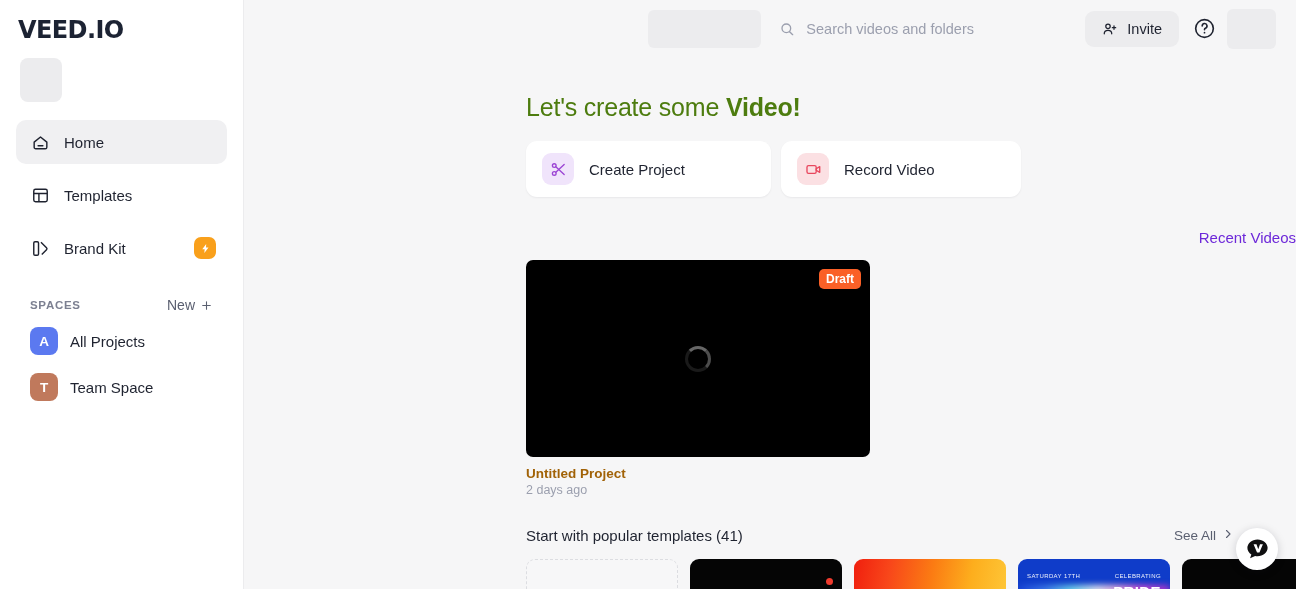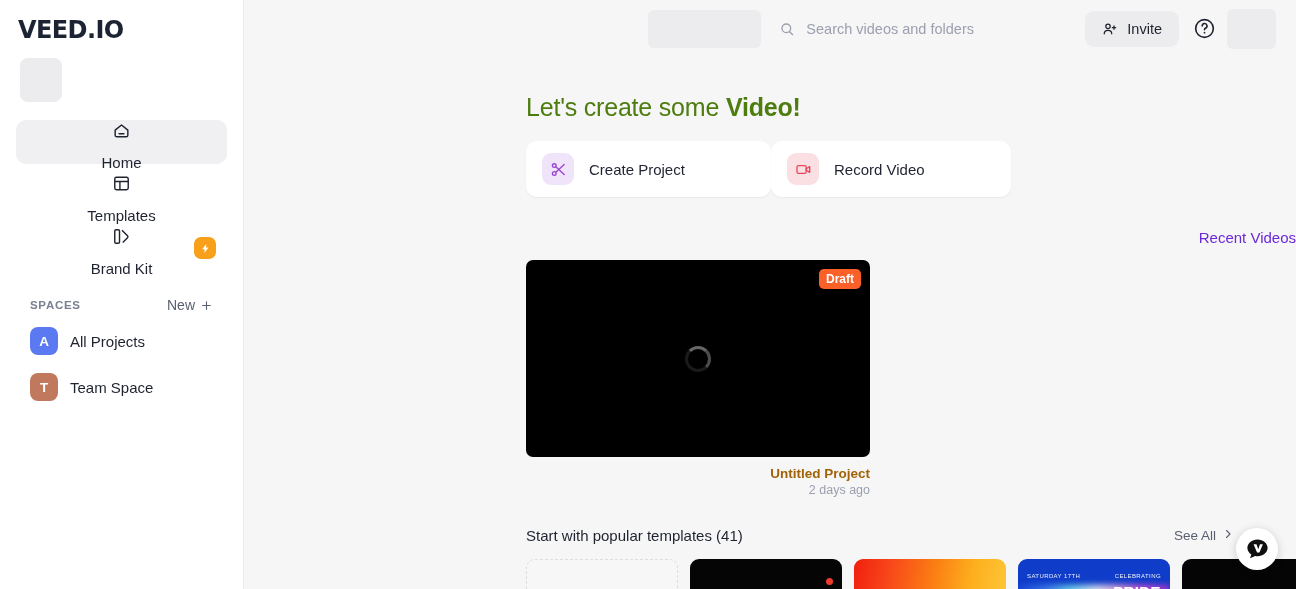--- a/index.html
+++ b/index.html
@@ -24,21 +24,21 @@
     color: #1c2333; padding: 18px 0 0 2px; line-height: 1;
     font-family: "DejaVu Sans", sans-serif;
   }
   .skeleton { background: #ececee; border-radius: 6px; }
   .sb-skel { width: 42px; height: 44px; margin: 16px 0 18px 4px; border-radius: 8px; }
 
   .nav-item {
     display: flex; align-items: center; gap: 14px;
     height: 44px; padding: 0 14px; border-radius: 10px;
     color: #1f2330; font-size: 15px; cursor: pointer;
-    margin-bottom: 9px; position: relative; flex-direction: column;
+    margin-bottom: 9px; position: relative;
   }
   .nav-item.active { background: #f0f0f2; }
   .nav-ico { width: 20px; height: 20px; display: flex; align-items: center; justify-content: center; flex: 0 0 20px; }
   .badge-bolt {
     position: absolute; right: 11px; top: 50%; transform: translateY(-50%);
     width: 22px; height: 22px; border-radius: 7px; background: #f9a01b;
     display: flex; align-items: center; justify-content: center;
   }
 
   .spaces-head {
@@ -79,41 +79,41 @@
   .top-skel-2 { width: 49px; height: 40px; margin-left: 11px; }
 
   .content { padding: 0 0 0 282px; }
 
   .page-title {
     font-size: 25px; color: #4d7c0f; font-weight: 400;
     margin: 36px 0 0 0; letter-spacing: -0.2px;
   }
   .page-title b { font-weight: 700; }
 
-  .action-row { display: flex; gap: 0; margin-top: 19px; }
+  .action-row { display: flex; gap: 10px; margin-top: 19px; }
   .action-card {
     display: flex; align-items: center; gap: 15px;
     background: #ffffff; border-radius: 11px;
     height: 56px; padding: 0 16px; cursor: pointer;
     box-shadow: 0 1px 2px rgba(16,18,26,0.06);
   }
   .action-card.w1 { width: 245px; }
   .action-card.w2 { width: 240px; }
   .action-card.w3 { width: 245px; }
   .act-ico { width: 32px; height: 32px; border-radius: 9px; flex: 0 0 32px;
              display: flex; align-items: center; justify-content: center; }
   .act-label { font-size: 15px; color: #1f2330; }
   .new-badge {
     background: #cfe6fb; color: #1571c7; font-size: 9.5px; font-weight: 700;
     letter-spacing: 0.6px; border-radius: 4px; padding: 3px 5px; margin-left: 7px;
   }
 
   .section-head { font-size: 15px; color: #6d28d9; margin-top: 32px; text-align: right; }
 
-  .video-card { margin-top: 14px; width: 344px; text-align: right; }
+  .video-card { margin-top: 14px; width: 344px; }
   .video-thumb {
     width: 344px; height: 197px; background: #000; border-radius: 7px;
     position: relative; overflow: hidden; cursor: pointer;
   }
   .draft-badge {
     position: absolute; top: 9px; right: 9px;
     background: #fa6027; color: #fff; font-size: 12px; font-weight: 700;
     border-radius: 5px; padding: 3px 7px;
   }
   .spinner {

